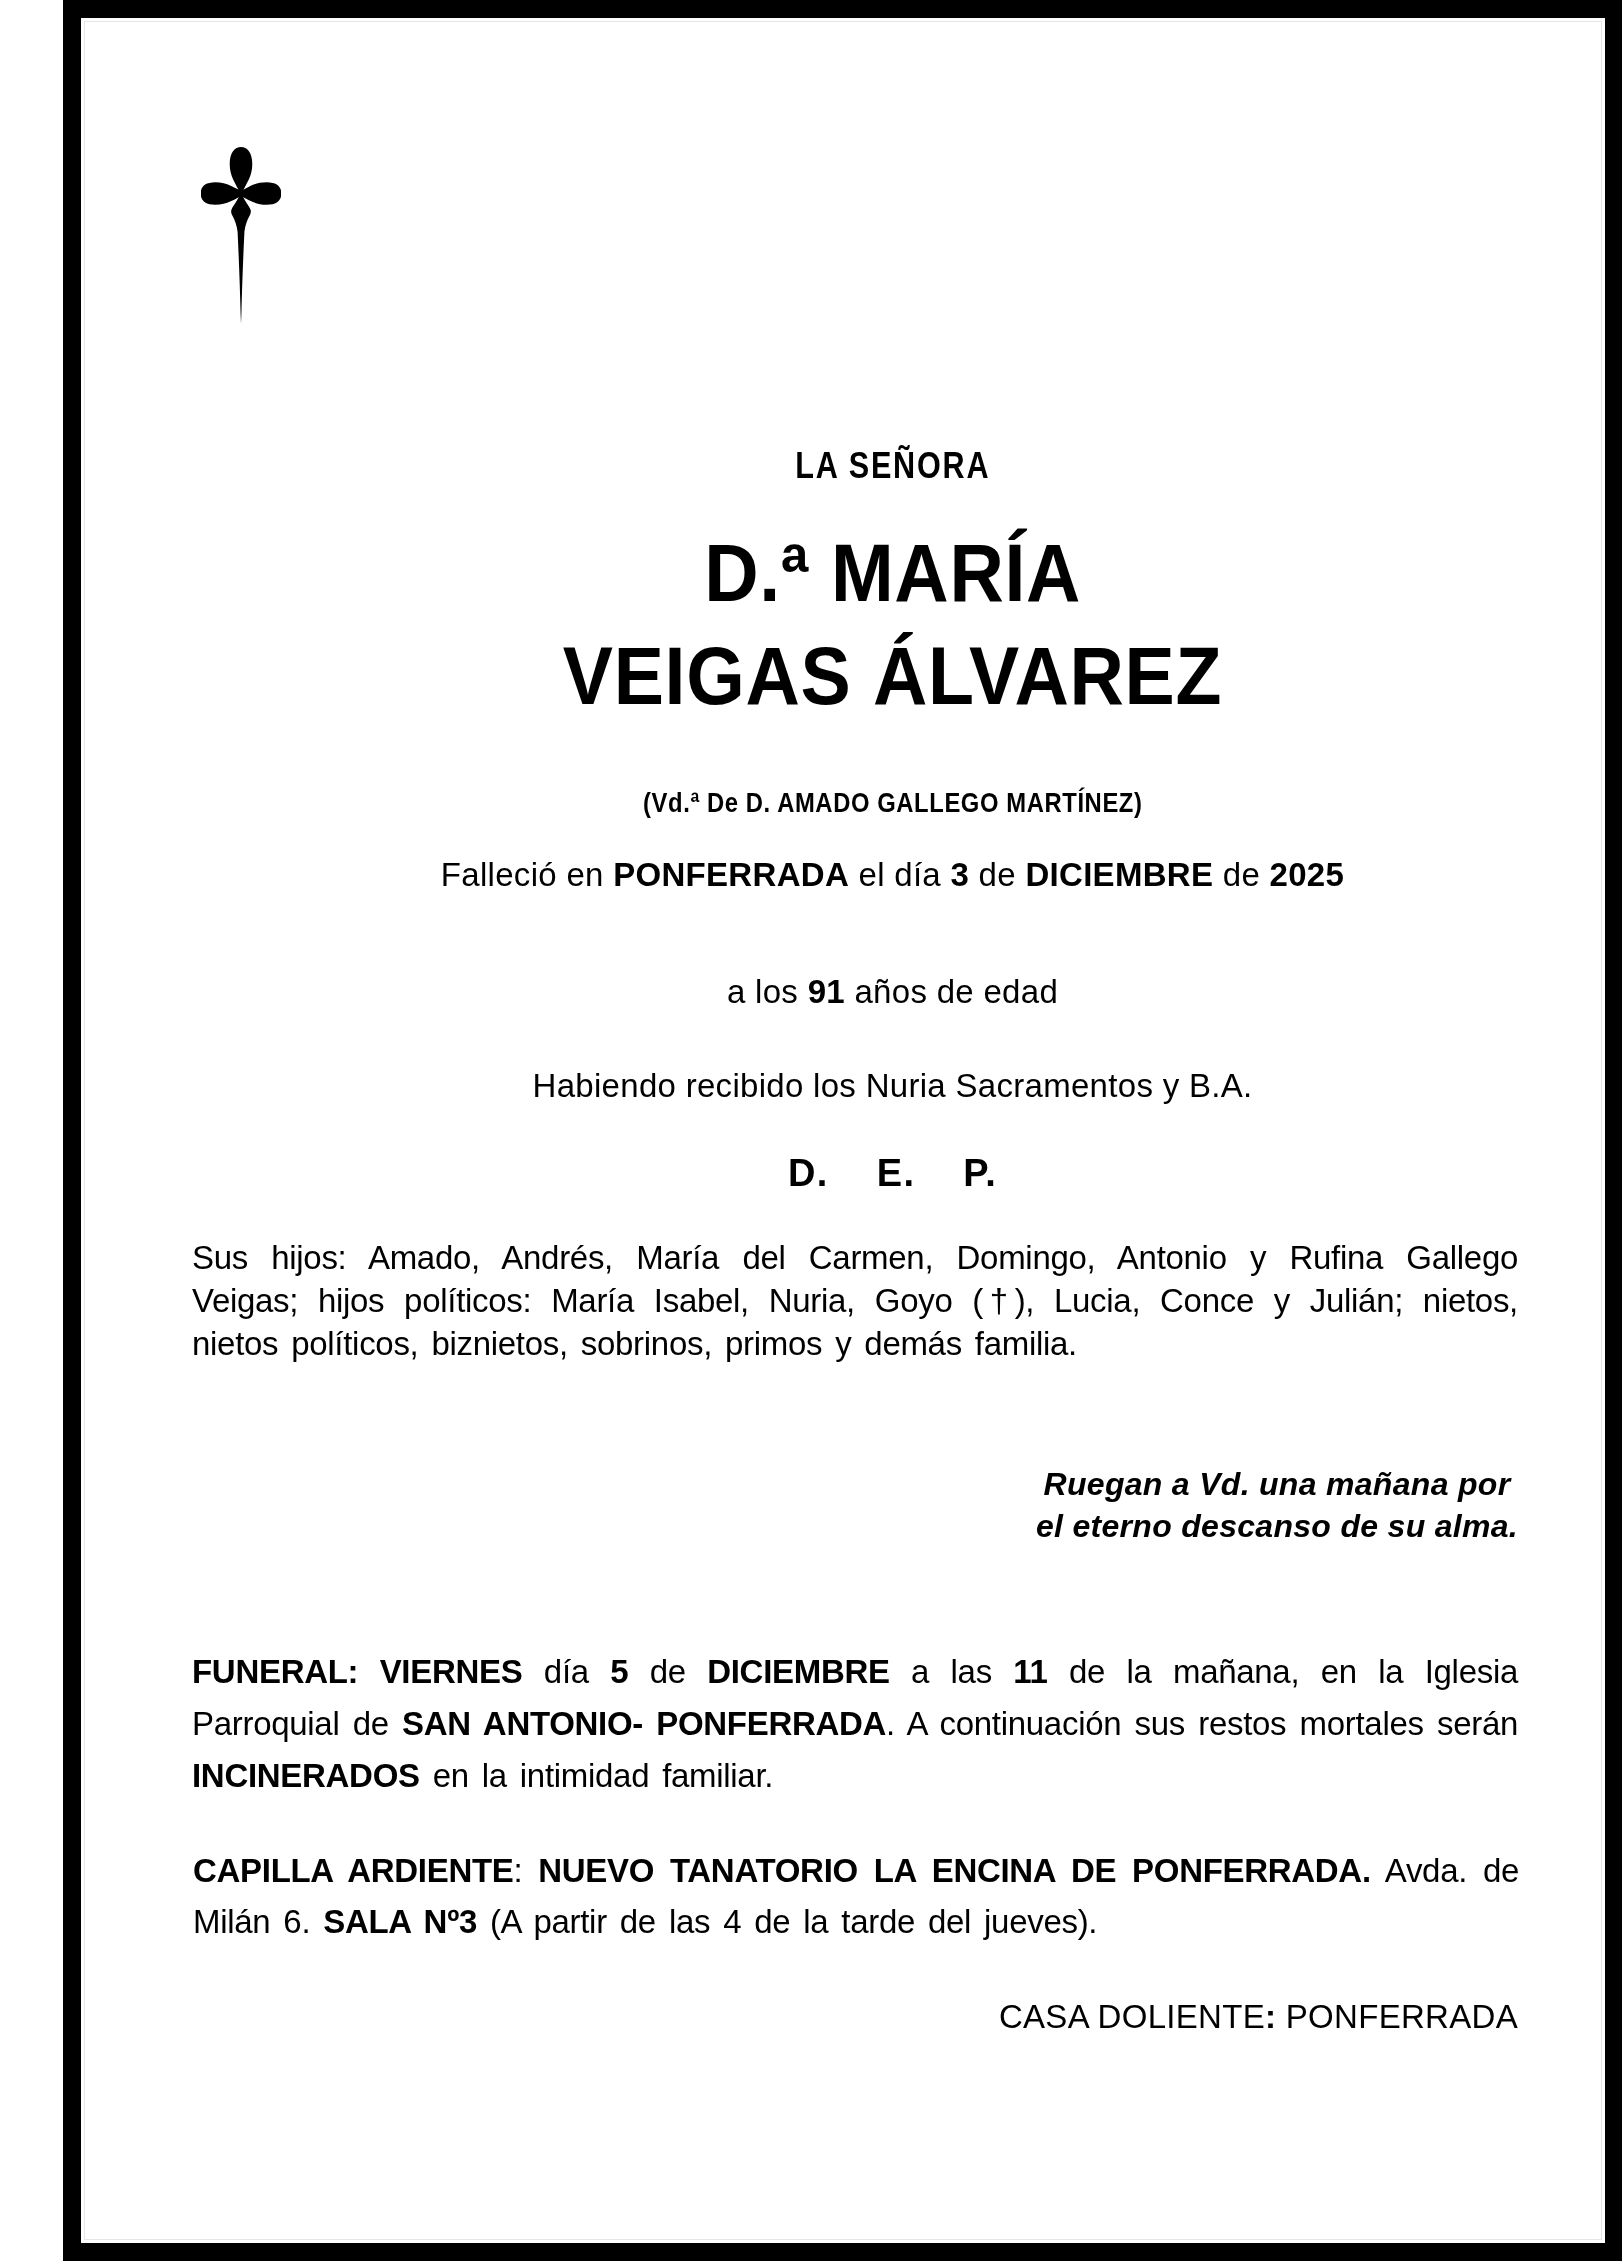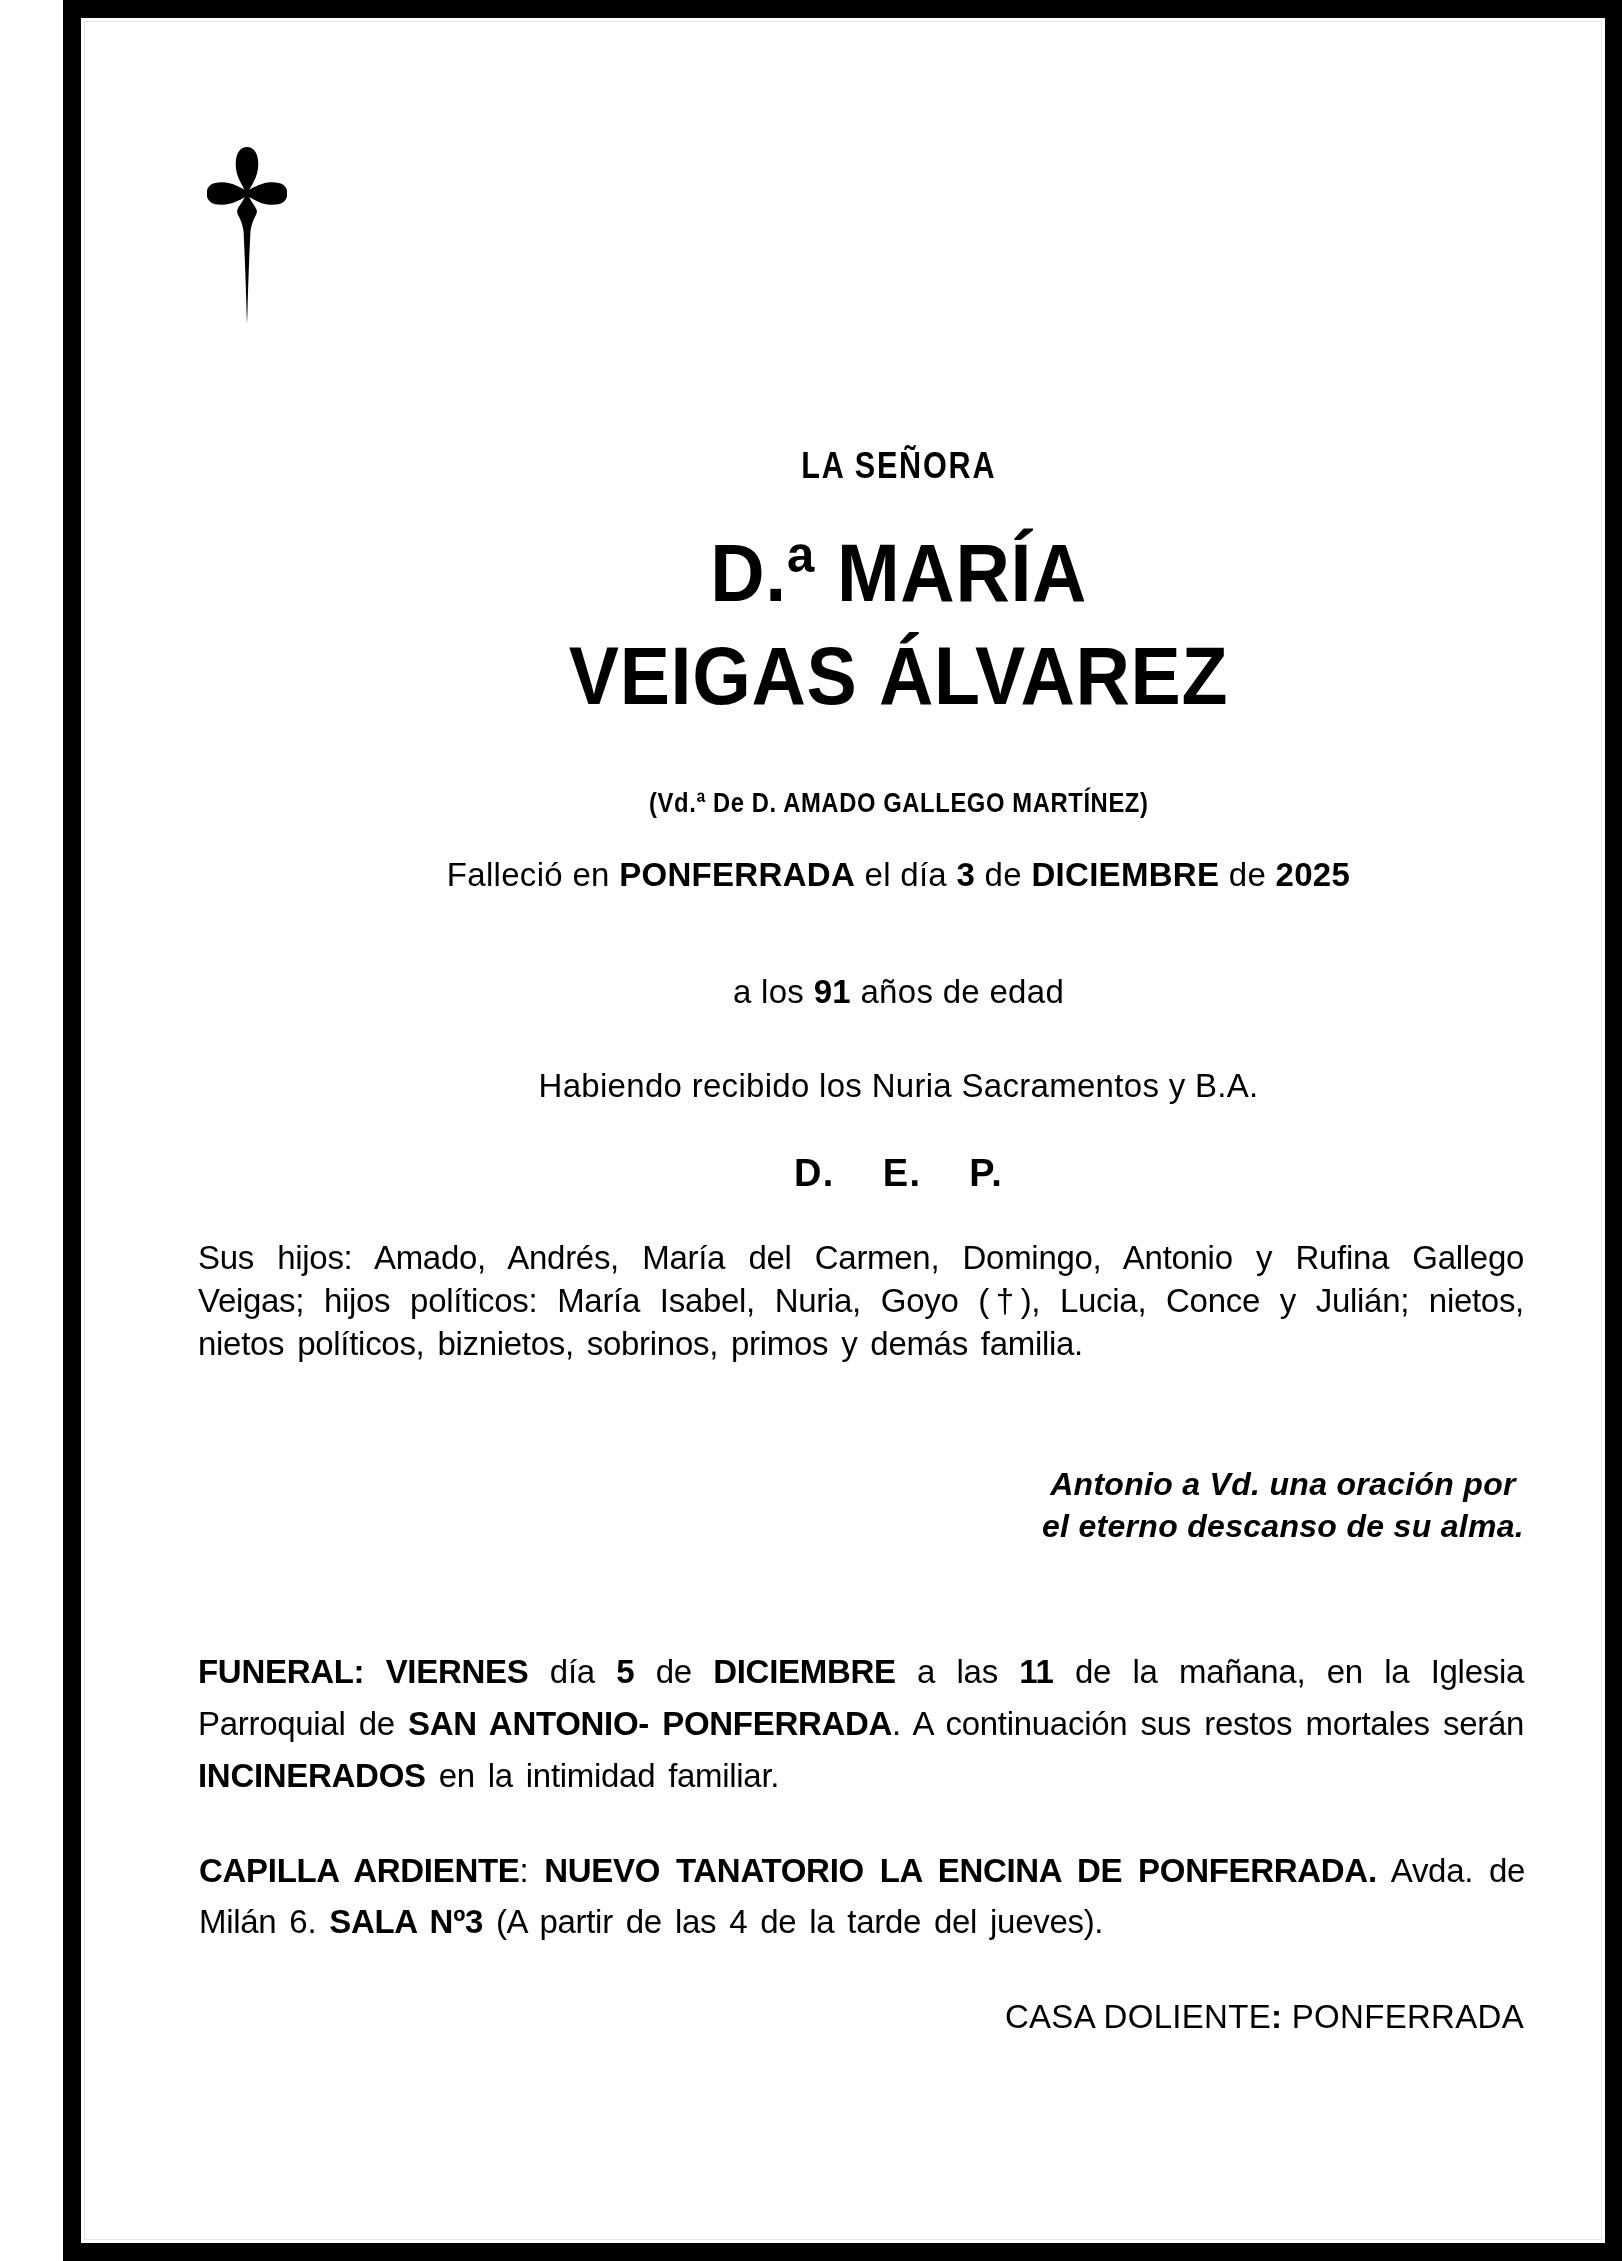--- a/index.html
+++ b/index.html
@@ -14,21 +14,21 @@
     position: absolute; left: 63px; top: 0;
     width: 1560px; height: 2261px;
     border: 18px solid #000000; box-sizing: border-box;
     background: #ffffff;
   }
   .frame .inner-hairline {
     position: absolute; inset: 3.4px;
     border: 0.7px solid #e6e6e6; pointer-events: none;
   }
   .content {
-    position: absolute; left: 198px; top: 0;
+    position: absolute; left: 192px; top: 0;
     width: 1326px; height: 1899px;
   }
   .cross {
     position: absolute; top: 144px; left: 9px;
     width: 80px; height: 183px;
   }
   .abs { position: absolute; left: 0; width: 100%; }
   .shift { padding-left: 75px; box-sizing: border-box; } 
   .centered { text-align: center; }
 
@@ -119,21 +119,21 @@
   <div class="abs shift centered cline age"><span>a los </span><span class="b">91</span><span> años de edad</span></div>
 
   <div class="abs shift centered cline sacraments">Habiendo recibido los Nuria Sacramentos y B.A.</div>
 
   <div class="abs shift centered dep">D. E. P.</div>
 
   <p class="abs para family" style="margin:0;"><span>Sus hijos: Amado, Andrés, María del Carmen, Domingo, Antonio y Rufina Gallego Veigas; hijos políticos: María Isabel, Nuria, Goyo (†), Lucia, Conce y Julián; nietos, nietos políticos, biznietos, sobrinos, primos y demás familia.</span></p>
 
   <div class="ruegan-wrap">
     <div class="ruegan">
-      <div>Antonio a Vd. una oración por</div>
+      <div>Ruegan a Vd. una mañana por</div>
       <div>el eterno descanso de su alma.</div>
     </div>
   </div>
 
   <p class="abs para funeral" style="margin:0;"><span class="b">FUNERAL: VIERNES</span><span> día </span><span class="b">5</span><span> de </span><span class="b">DICIEMBRE</span><span> a las </span><span class="b">11</span><span> de la mañana, en la Iglesia Parroquial de </span><span class="b">SAN ANTONIO- PONFERRADA</span><span>. A continuación sus restos mortales serán </span><span class="b">INCINERADOS</span><span> en la intimidad familiar.</span></p>
 
   <p class="abs para capilla" style="margin:1px;"><span class="b">CAPILLA ARDIENTE</span><span>: </span><span class="b">NUEVO TANATORIO LA ENCINA DE PONFERRADA.</span><span> Avda. de Milán 6. </span><span class="b">SALA Nº3</span><span> (A partir de las 4 de la tarde del jueves).</span></p>
 
   <p class="abs casa" style="margin:0;text-align:right;"><span>CASA DOLIENTE</span><span class="b">:</span><span> PONFERRADA</span></p>
 

